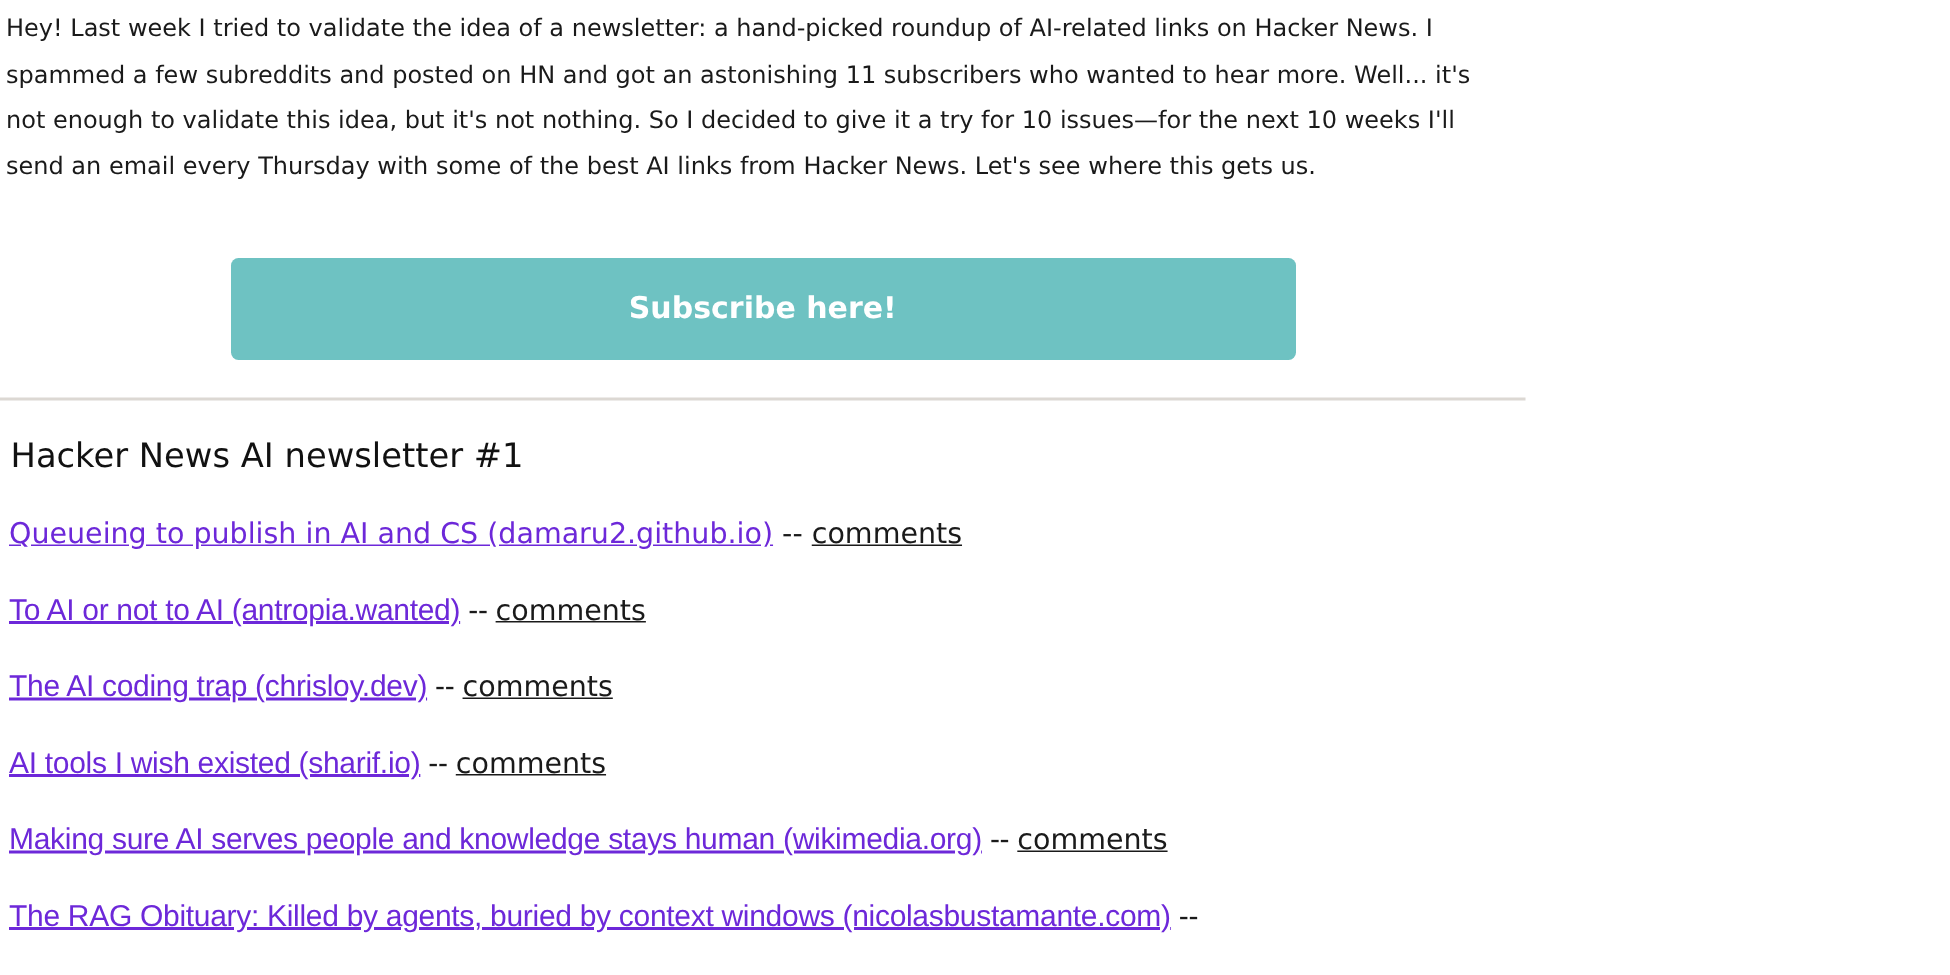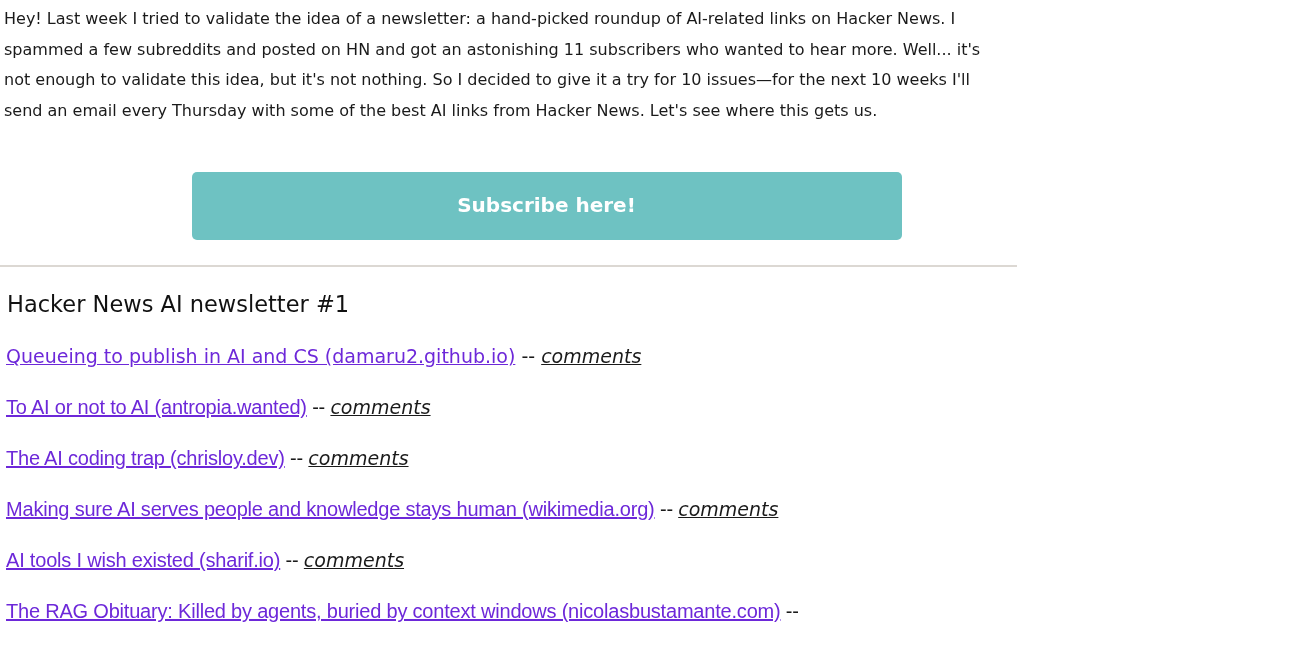--- a/index.html
+++ b/index.html
@@ -18,21 +18,20 @@
     padding: 4px 0 0 4px;
     width: 992px;
     font-size: 16px;
     line-height: 30.6px;
   }
 
   .btn-row {
     margin-top: 46px;
     width: 1017px;
     text-align: center;
-    margin-left: 38px;
   }
   .subscribe-btn {
     display: inline-block;
     width: 710px;
     height: 68px;
     line-height: 67px;
     border-radius: 5px;
     background: #6ec2c2;
     color: #ffffff;
     font-weight: bold;
@@ -75,21 +74,20 @@
     letter-spacing: -0.2px;
   }
   .article-link {
     color: #6d28d9;
     text-decoration: underline;
     cursor: pointer;
   }
   .sep { text-decoration: none; }
   .comments-link {
     color: #1a1a1a;
-    font-style: italic;
     text-decoration: underline;
     font-family: "DejaVu Sans", sans-serif;
     font-size: 19px;
     letter-spacing: 0;
     cursor: pointer;
   }
 </style>
 </head>
 <body>
 
@@ -102,18 +100,18 @@
   </div>
 
   <hr class="divider">
 
   <h2 class="heading">Hacker News AI newsletter #1</h2>
 
   <div id="links-list">
       <p class="link-row wide"><a class="article-link">Queueing to publish in AI and CS (damaru2.github.io)</a> <span class="sep">--</span> <a class="comments-link">comments</a></p>
       <p class="link-row narrow"><a class="article-link">To AI or not to AI (antropia.wanted)</a> <span class="sep">--</span> <a class="comments-link">comments</a></p>
       <p class="link-row narrow"><a class="article-link">The AI coding trap (chrisloy.dev)</a> <span class="sep">--</span> <a class="comments-link">comments</a></p>
+      <p class="link-row narrow"><a class="article-link">AI tools I wish existed (sharif.io)</a> <span class="sep">--</span> <a class="comments-link">comments</a></p>
       <p class="link-row narrow"><a class="article-link">Making sure AI serves people and knowledge stays human (wikimedia.org)</a> <span class="sep">--</span> <a class="comments-link">comments</a></p>
-      <p class="link-row narrow"><a class="article-link">AI tools I wish existed (sharif.io)</a> <span class="sep">--</span> <a class="comments-link">comments</a></p>
       <p class="link-row narrow"><a class="article-link">The RAG Obituary: Killed by agents, buried by context windows (nicolasbustamante.com)</a> <span class="sep">--</span></p>
     </div>
 
 </div>
 
 </body></html>

